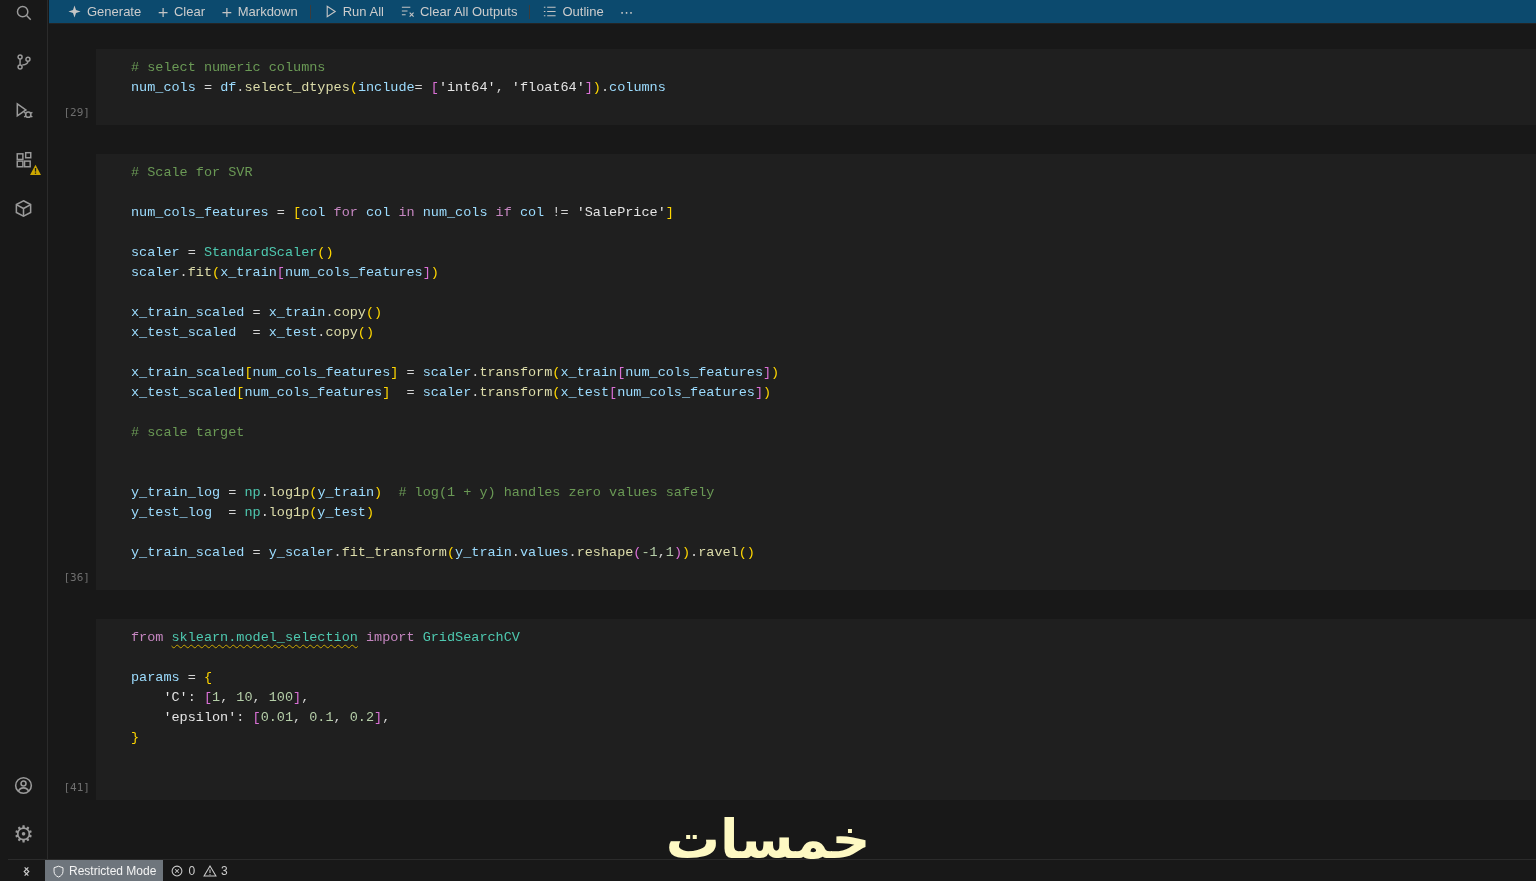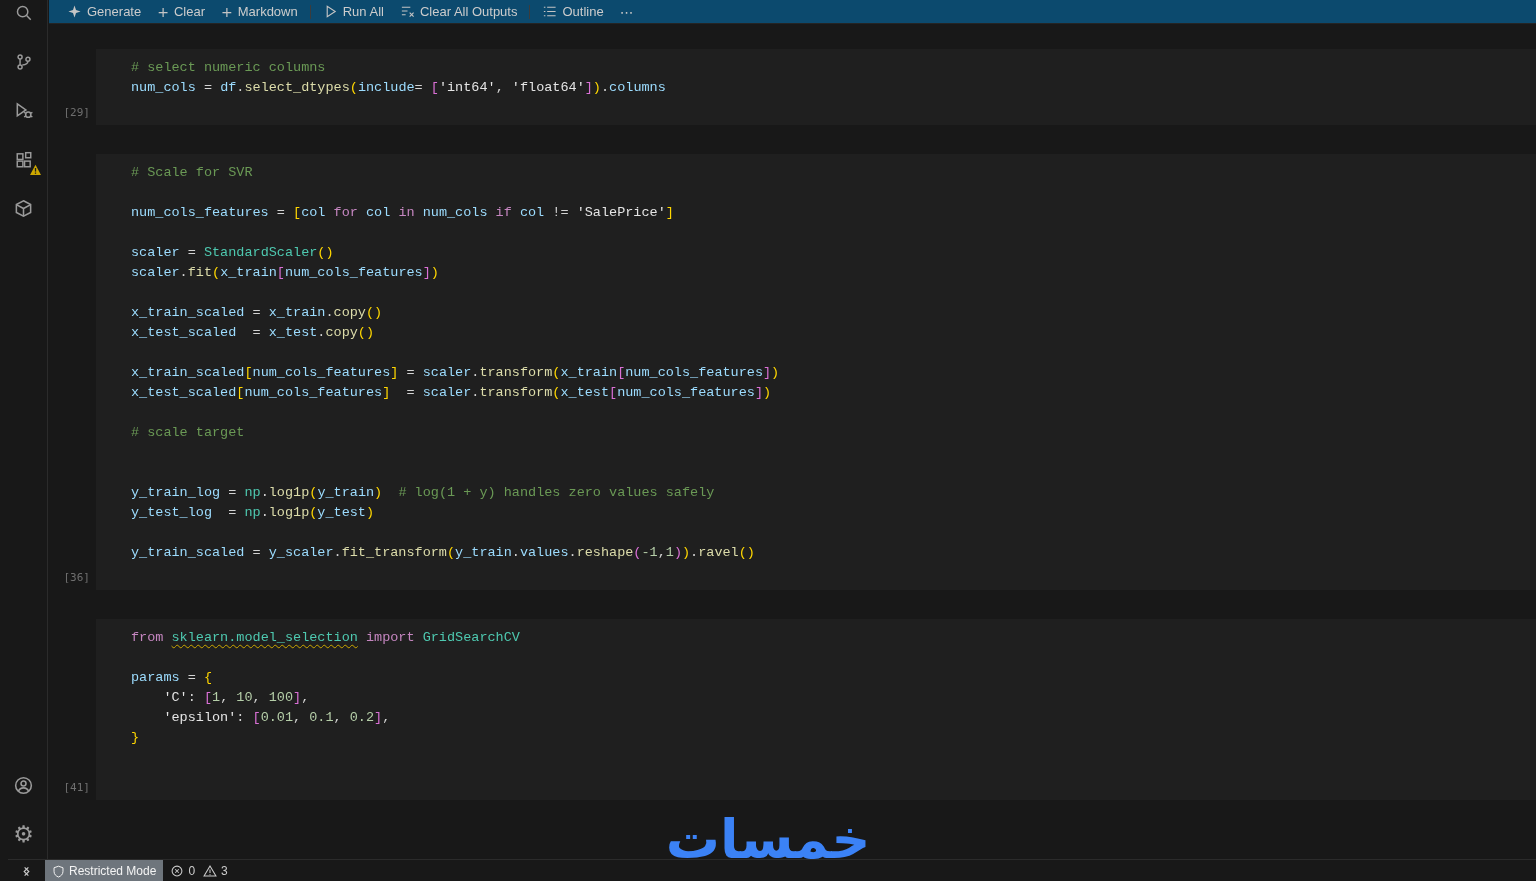--- a/index.html
+++ b/index.html
@@ -60,21 +60,21 @@
                 font-size:12px; color:#cccccc; padding-left:4px; z-index:6;margin-left:8px; }
   .sb-item { display:flex; align-items:center; gap:4px; padding:0 7px; height:22px; cursor:pointer; }
   .sb-item svg { stroke:#cccccc; fill:none; stroke-width:1.2; }
   .sb-item.restricted { background:#6e757c; color:#f4f4f4; margin-left:4px; }
   .sb-item.restricted svg { stroke:#f4f4f4; }
   .problems span { margin-right:4px; }
 
   
   .watermark { position:absolute; left:50%; top:808px; transform:translateX(-50%);
                font-family:"DejaVu Sans",sans-serif; font-size:54px; font-weight:bold;
-               color:#3b82f6; z-index:3; letter-spacing:2px; }
+               color:#fef9c3; z-index:3; letter-spacing:2px; }
 </style>
 </head>
 <body>
 
 <div class="activity-bar">
   <div class="ab-stack">
     <div class="ab-item">
       <svg width="18" height="18" viewBox="0 0 16 16">
         <circle cx="6.8" cy="6.8" r="4.6"></circle>
           <line x1="10.3" y1="10.3" x2="14" y2="14"></line>

